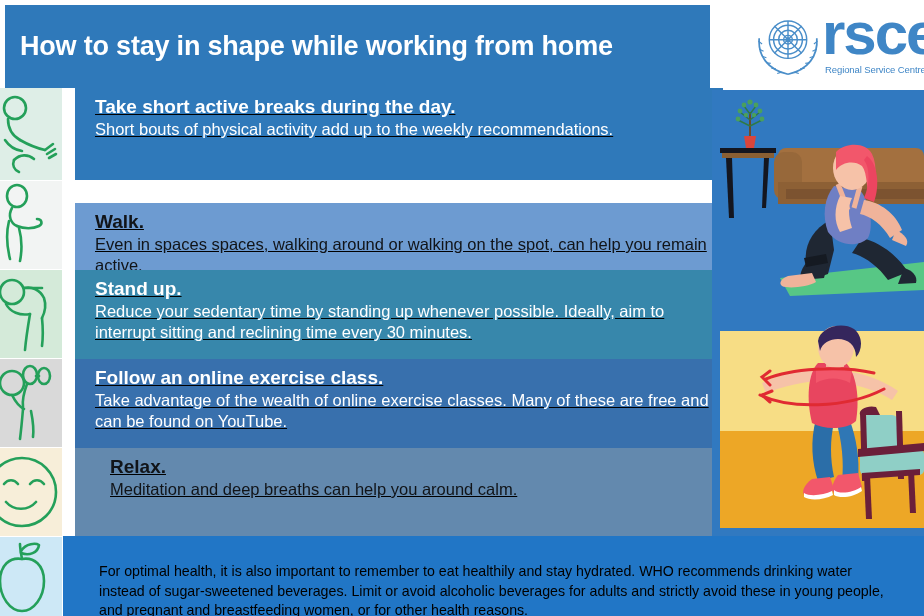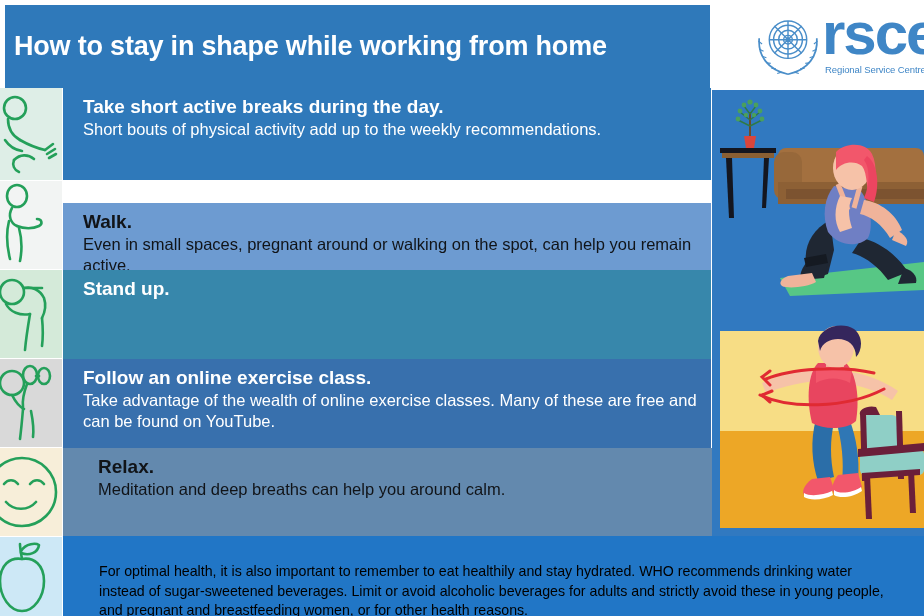--- a/index.html
+++ b/index.html
@@ -13,21 +13,21 @@
   .poster{position:absolute;left:0;top:0;width:924px;height:616px;background:#ffffff;}
 
   
   .header{
     position:absolute;left:5px;top:5px;width:705px;height:83px;
     background:#2f79ba;
     display:flex;align-items:center;
   }
   .header-title{
     color:#ffffff;font-size:27px;font-weight:bold;
-    letter-spacing:-0.2px;padding-left:9px;white-space:nowrap;
+    letter-spacing:-0.2px;padding-left:15px;white-space:nowrap;
   }
   .logo-area{
     position:absolute;left:712px;top:0px;width:212px;height:88px;
     background:#ffffff;
     display:flex;align-items:center;
   }
   .un-emblem{position:absolute;left:40px;top:8px;width:72px;height:72px;}
   .logo-word{
     position:absolute;left:110px;top:4px;
     font-size:60px;font-weight:bold;color:#3f86c6;
@@ -41,21 +41,21 @@
     letter-spacing:-0.1px;
   }
 
   
   .icon-col{position:absolute;left:0px;top:88px;width:62px;height:528px;}
   .icon-tile{position:absolute;left:0;width:62px;display:block;}
   .icon-tile svg{display:block;width:62px;height:100%;}
 
   
   .rows{position:absolute;left:63px;top:88px;width:648px;height:448px;}
-  .row{position:absolute;left:0;width:648px;padding:0;}
+  .row{position:absolute;left:12px;width:648px;padding:0;text-decoration:underline;}
   .row-inner{padding:7px 0 4px 20px;}
   .row h3{margin:0 0 1px 0;font-size:19px;font-weight:bold;line-height:23px;}
   .row p{margin:0;font-size:16.5px;line-height:21px;}
   .light-text h3,.light-text p{color:#ffffff;}
   .dark-text h3,.dark-text p{color:#111418;}
 
   
   .illus{position:absolute;left:712px;width:212px;overflow:hidden;}
   .illus svg{display:block;}
 
@@ -186,27 +186,28 @@
     <div class="row light-text" id="row0" style="top:0px;height:92px;background:#2f79ba;">
       <div class="row-inner">
         <h3>Take short active breaks during the day.</h3>
         <p>Short bouts of physical activity add up to the weekly recommendations.</p>
       </div>
     </div>
 
     <div class="row dark-text" id="row1" style="top:93px;height:88px;background:#6d9bd1;margin-top:22px;">
       <div class="row-inner">
         <h3>Walk.</h3>
-        <p>Even in small spaces, pregnant around or walking on the spot, can help you remain active.</p>
+        <p>Even in spaces spaces, walking around or walking on the spot, can help you remain active.</p>
       </div>
     </div>
 
     <div class="row light-text" id="row2" style="top:182px;height:100px;background:#3787ab;">
       <div class="row-inner">
         <h3>Stand up.</h3>
+        <p>Reduce your sedentary time by standing up whenever possible. Ideally, aim to interrupt sitting and reclining time every 30 minutes.</p>
       </div>
     </div>
 
     <div class="row light-text" id="row3" style="top:271px;height:109px;background:#3870ad;">
       <div class="row-inner">
         <h3>Follow an online exercise class.</h3>
         <p>Take advantage of the wealth of online exercise classes. Many of these are free and can be found on YouTube.</p>
       </div>
     </div>
 

